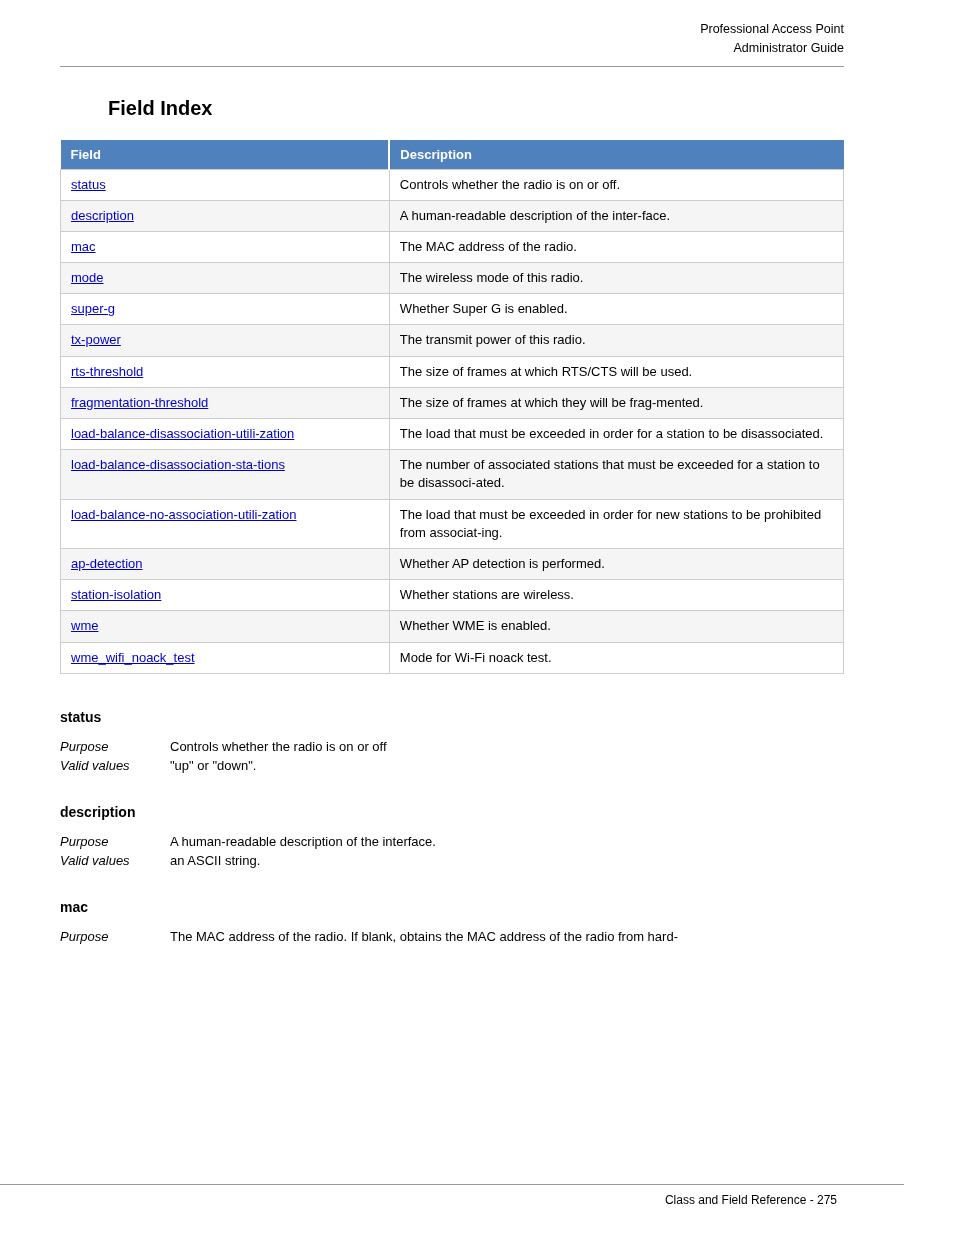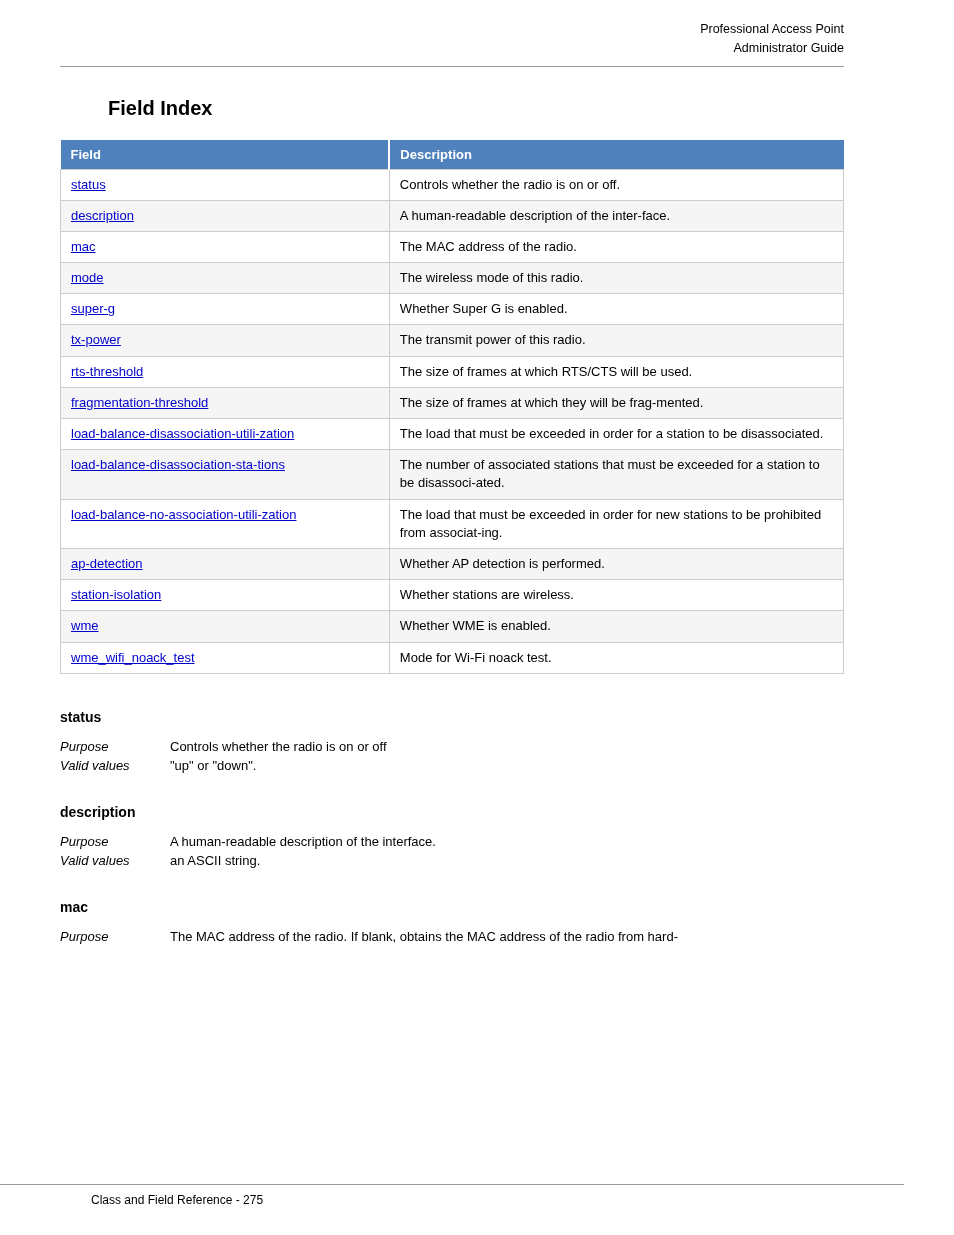--- a/index.html
+++ b/index.html
@@ -96,22 +96,22 @@
     }
     .value-cell {
       color: #000;
     }
     .footer {
       position: absolute;
       bottom: 20px;
       left: 0;
       right: 0;
       display: flex;
-      justify-content: flex-start;
-      padding: 8px 91px;
+      justify-content: flex-end;
+      padding: 8px 67px;
       border-top: 1px solid #999;
       font-size: 12px;
       color: #000;
     }
     th:first-child {
       border-right: 2px solid #fff;
     }
   </style>
 </head>
 <body>

